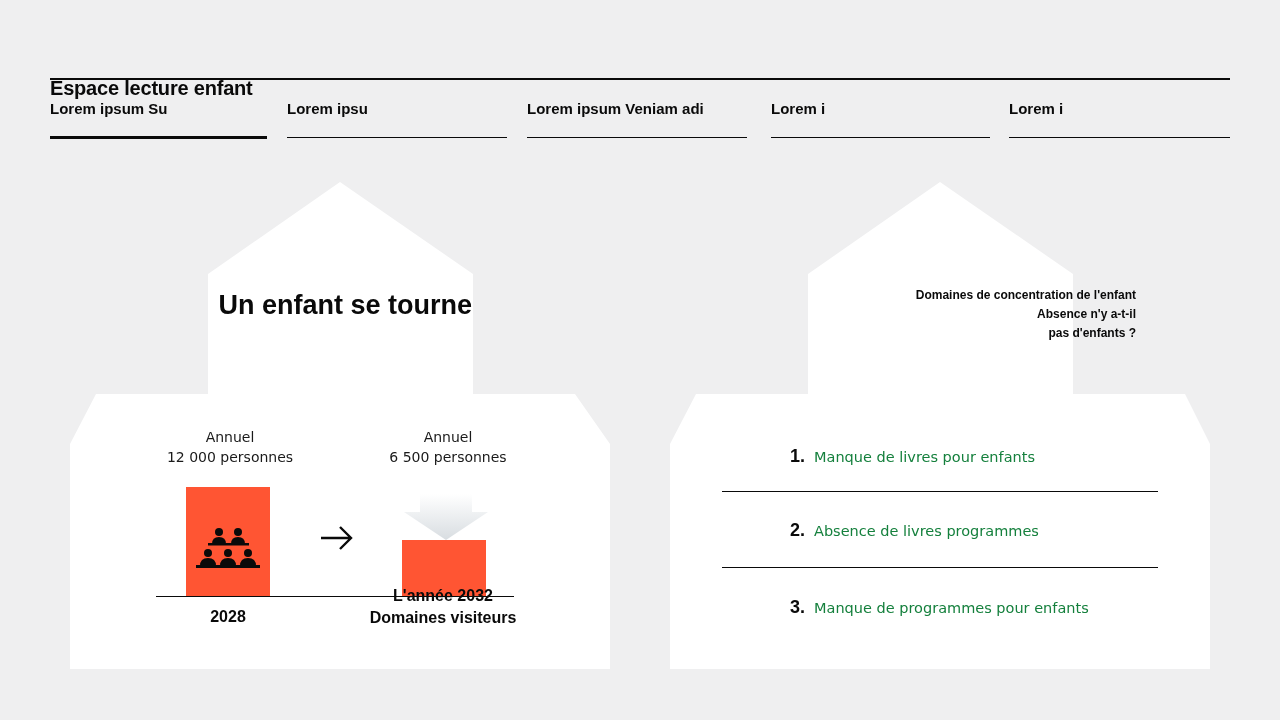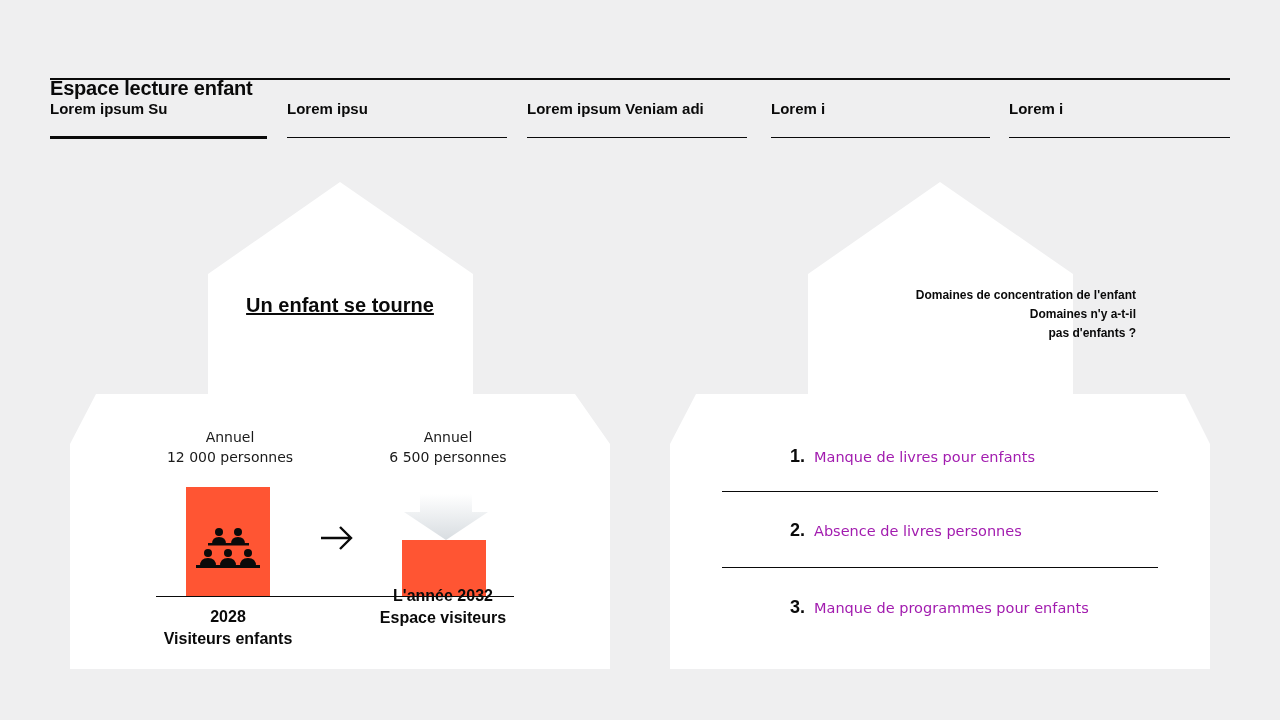--- a/index.html
+++ b/index.html
@@ -26,42 +26,42 @@
   .tab .tab-line {
     position:absolute; left:0; right:0; top:37px; height:1px; background:#0a0a0a;
   }
   .tab.active .tab-line { height:3px; top:36px; }
 
   .house { position:absolute; }
   .house svg.shape { position:absolute; left:0; top:0; }
 
   .headline-big {
     position:absolute; left:138px; width:264px; top:107px;
-    text-align:center; font-size:20px; font-weight:bold; line-height:33px;text-decoration:underline;
+    text-align:right; font-size:27px; font-weight:bold; line-height:33px;
   }
   .headline-small {
     position:absolute; left:80px; width:386px; top:104px;
     text-align:right; font-size:12px; font-weight:bold; line-height:19px;
   }
 
   .stat-caption {
     position:absolute; width:200px; text-align:center;
     font-family:"DejaVu Sans", sans-serif; font-size:14px; line-height:20px; color:#1a1a1a;
   }
   .bar { position:absolute; background:#ff5533; }
   .baseline { position:absolute; height:1px; background:#0a0a0a; }
   .bar-label {
     position:absolute; width:200px; text-align:center;
     font-size:16px; font-weight:bold; line-height:22px;
   }
   .list-item {
     position:absolute; left:120px; display:flex; align-items:baseline;
   }
   .list-num { font-size:18px; font-weight:bold; width:24px; }
-  .list-text { font-family:"DejaVu Sans", sans-serif; font-size:14.5px; color:#a21caf; }
+  .list-text { font-family:"DejaVu Sans", sans-serif; font-size:14.5px; color:#15803d; }
   .list-rule { position:absolute; left:52px; width:436px; height:1px; background:#0a0a0a; }
 </style>
 </head>
 <body>
 
 <div class="page-title">Espace lecture enfant</div>
 <div class="title-rule"></div>
 
 <div class="tab active" style="left:50px;width:217px;">
   <span class="tab-label">Lorem ipsum Su</span>
@@ -131,47 +131,46 @@
       </linearGradient>
     </defs>
     <polygon points="20,0 72,0 72,18 88,18 46,46 4,18 20,18" fill="url(#dg)"></polygon>
   </svg>
   <div class="bar" style="left:332px;top:358px;width:84px;height:56px;"></div>
 
   <div class="baseline" style="left:86px;top:414px;width:358px;"></div>
 
   <div class="bar-label" style="left:58px;top:424px;">
     <div>2028</div>
-    <div>Visiteurs enfants</div>
   </div>
   <div class="bar-label" style="left:273px;top:403px;">
     <div>L'année 2032</div>
-    <div>Espace visiteurs</div>
+    <div>Domaines visiteurs</div>
   </div>
 </div>
 
 <div class="house" style="left:670px;top:182px;width:540px;height:487px;">
   <svg class="shape" width="540" height="487" viewBox="0 0 540 487">
     <polygon points="270,0 403,92 403,212 515,212 540,262 540,487 0,487 0,262 26,212 138,212 138,92" fill="#ffffff"></polygon>
   </svg>
   <div class="headline-small">
     <div>Domaines de concentration de l'enfant</div>
-    <div>Domaines n'y a-t-il</div>
+    <div>Absence n'y a-t-il</div>
     <div>pas d'enfants ?</div>
   </div>
 
   <div class="list-item" style="top:264px;">
     <span class="list-num">1.</span>
     <span class="list-text">Manque de livres pour enfants</span>
   </div>
   <div class="list-rule" style="top:309px;"></div>
 
   <div class="list-item" style="top:338px;">
     <span class="list-num">2.</span>
-    <span class="list-text">Absence de livres personnes</span>
+    <span class="list-text">Absence de livres programmes</span>
   </div>
   <div class="list-rule" style="top:385px;"></div>
 
   <div class="list-item" style="top:415px;">
     <span class="list-num">3.</span>
     <span class="list-text">Manque de programmes pour enfants</span>
   </div>
 </div>
 
 </body></html>

